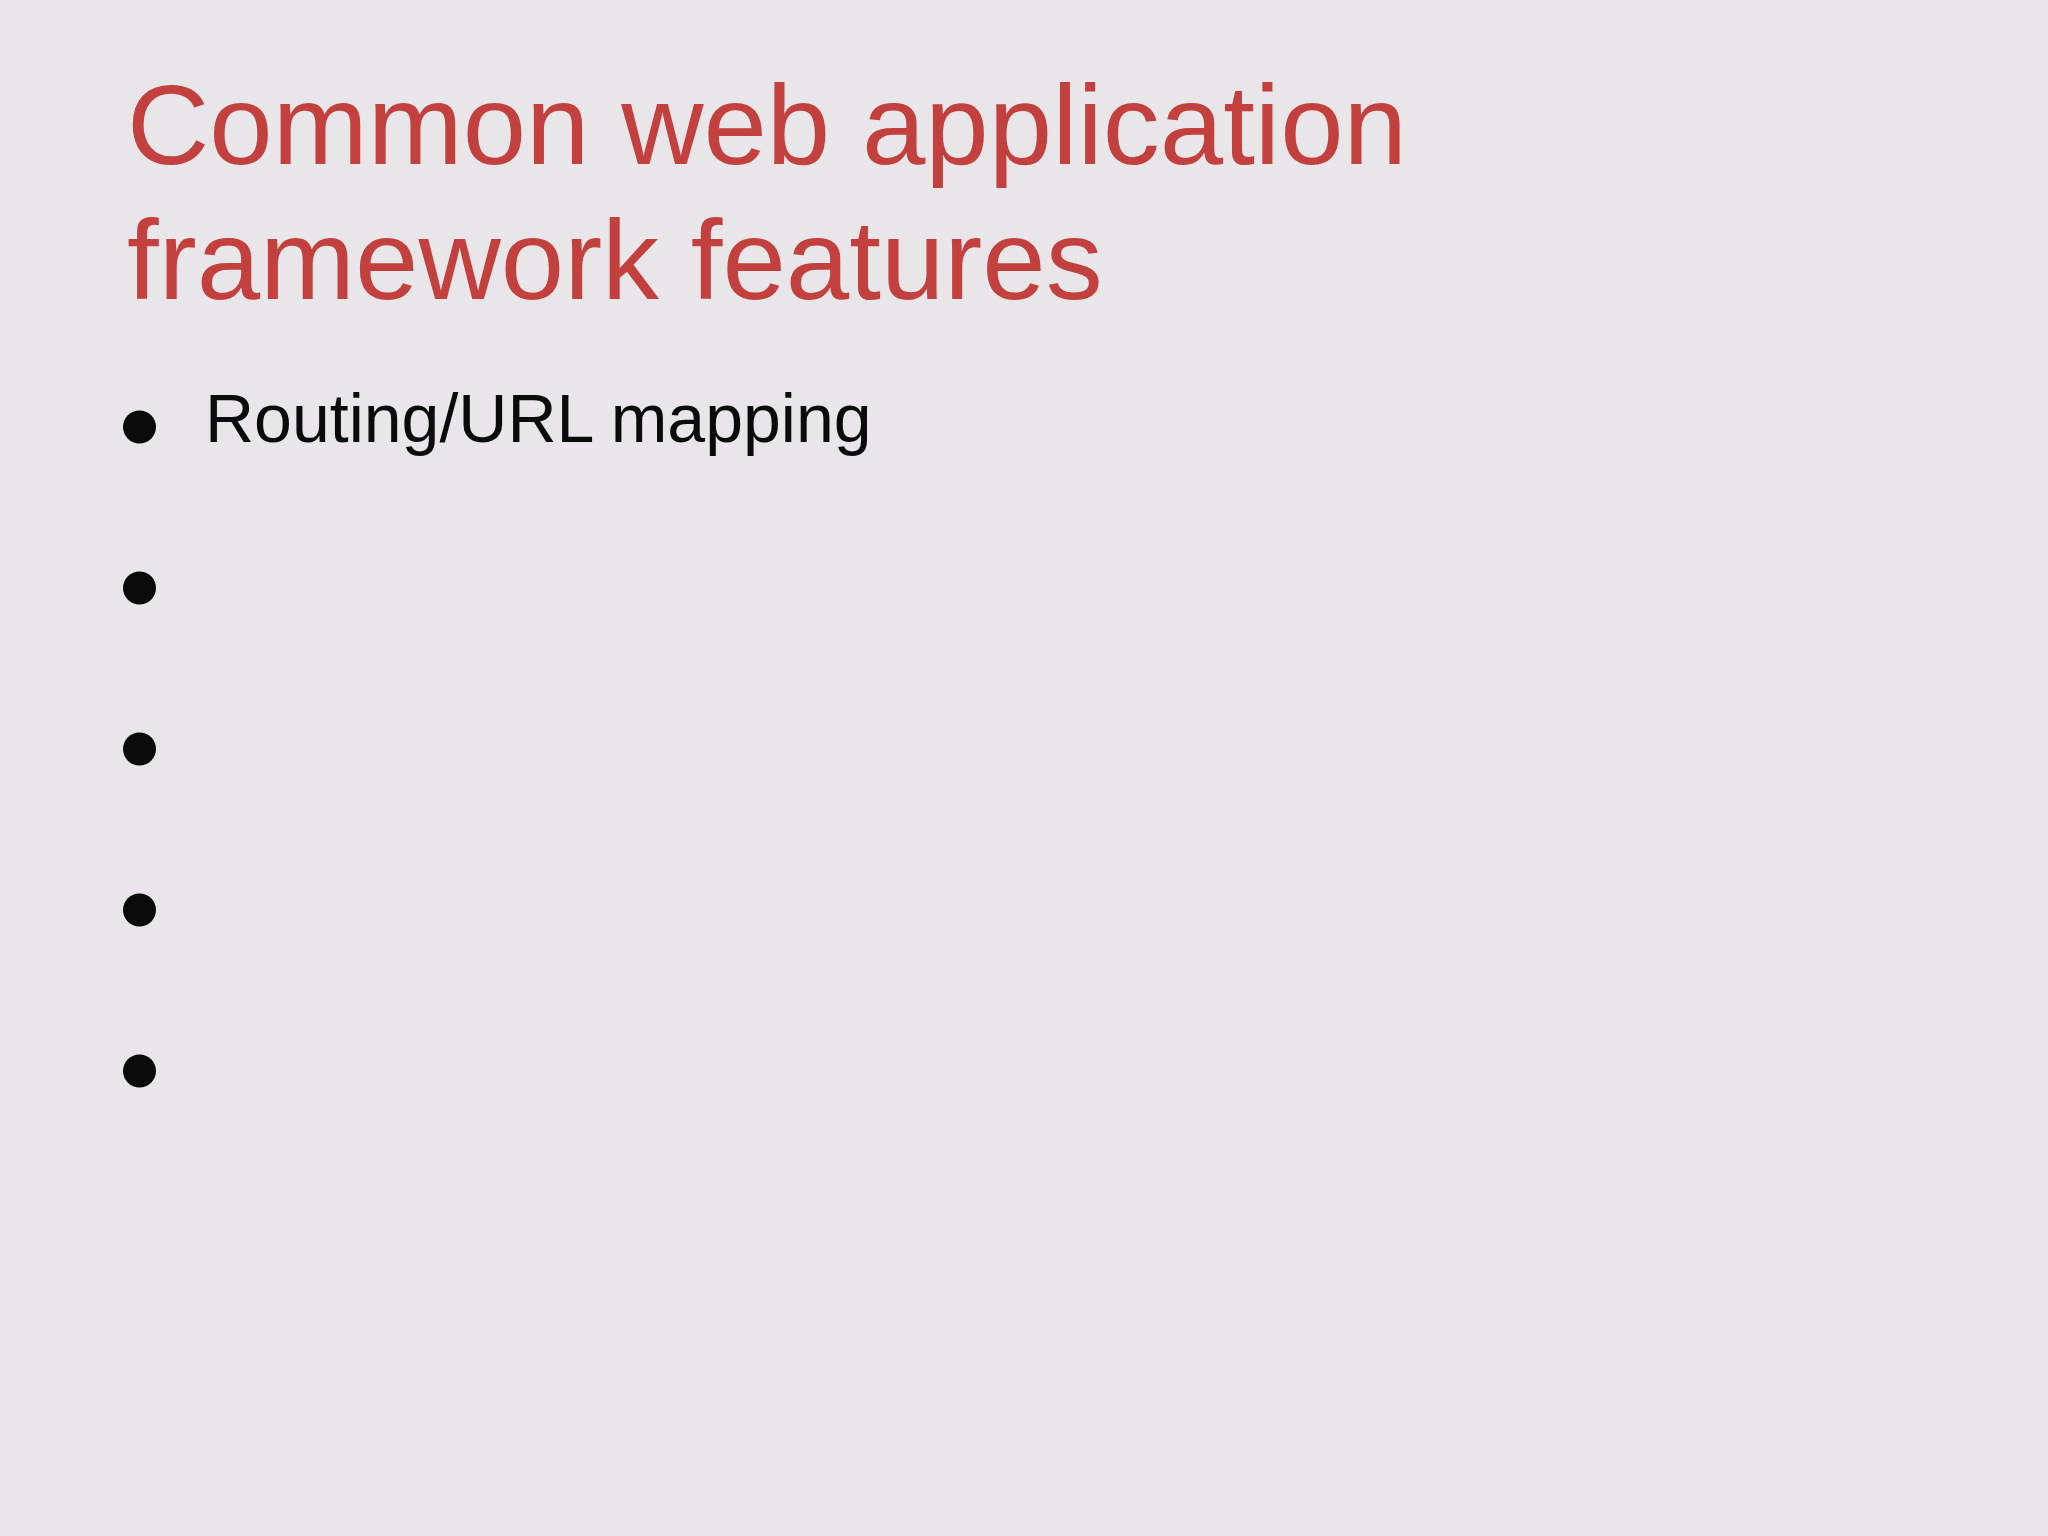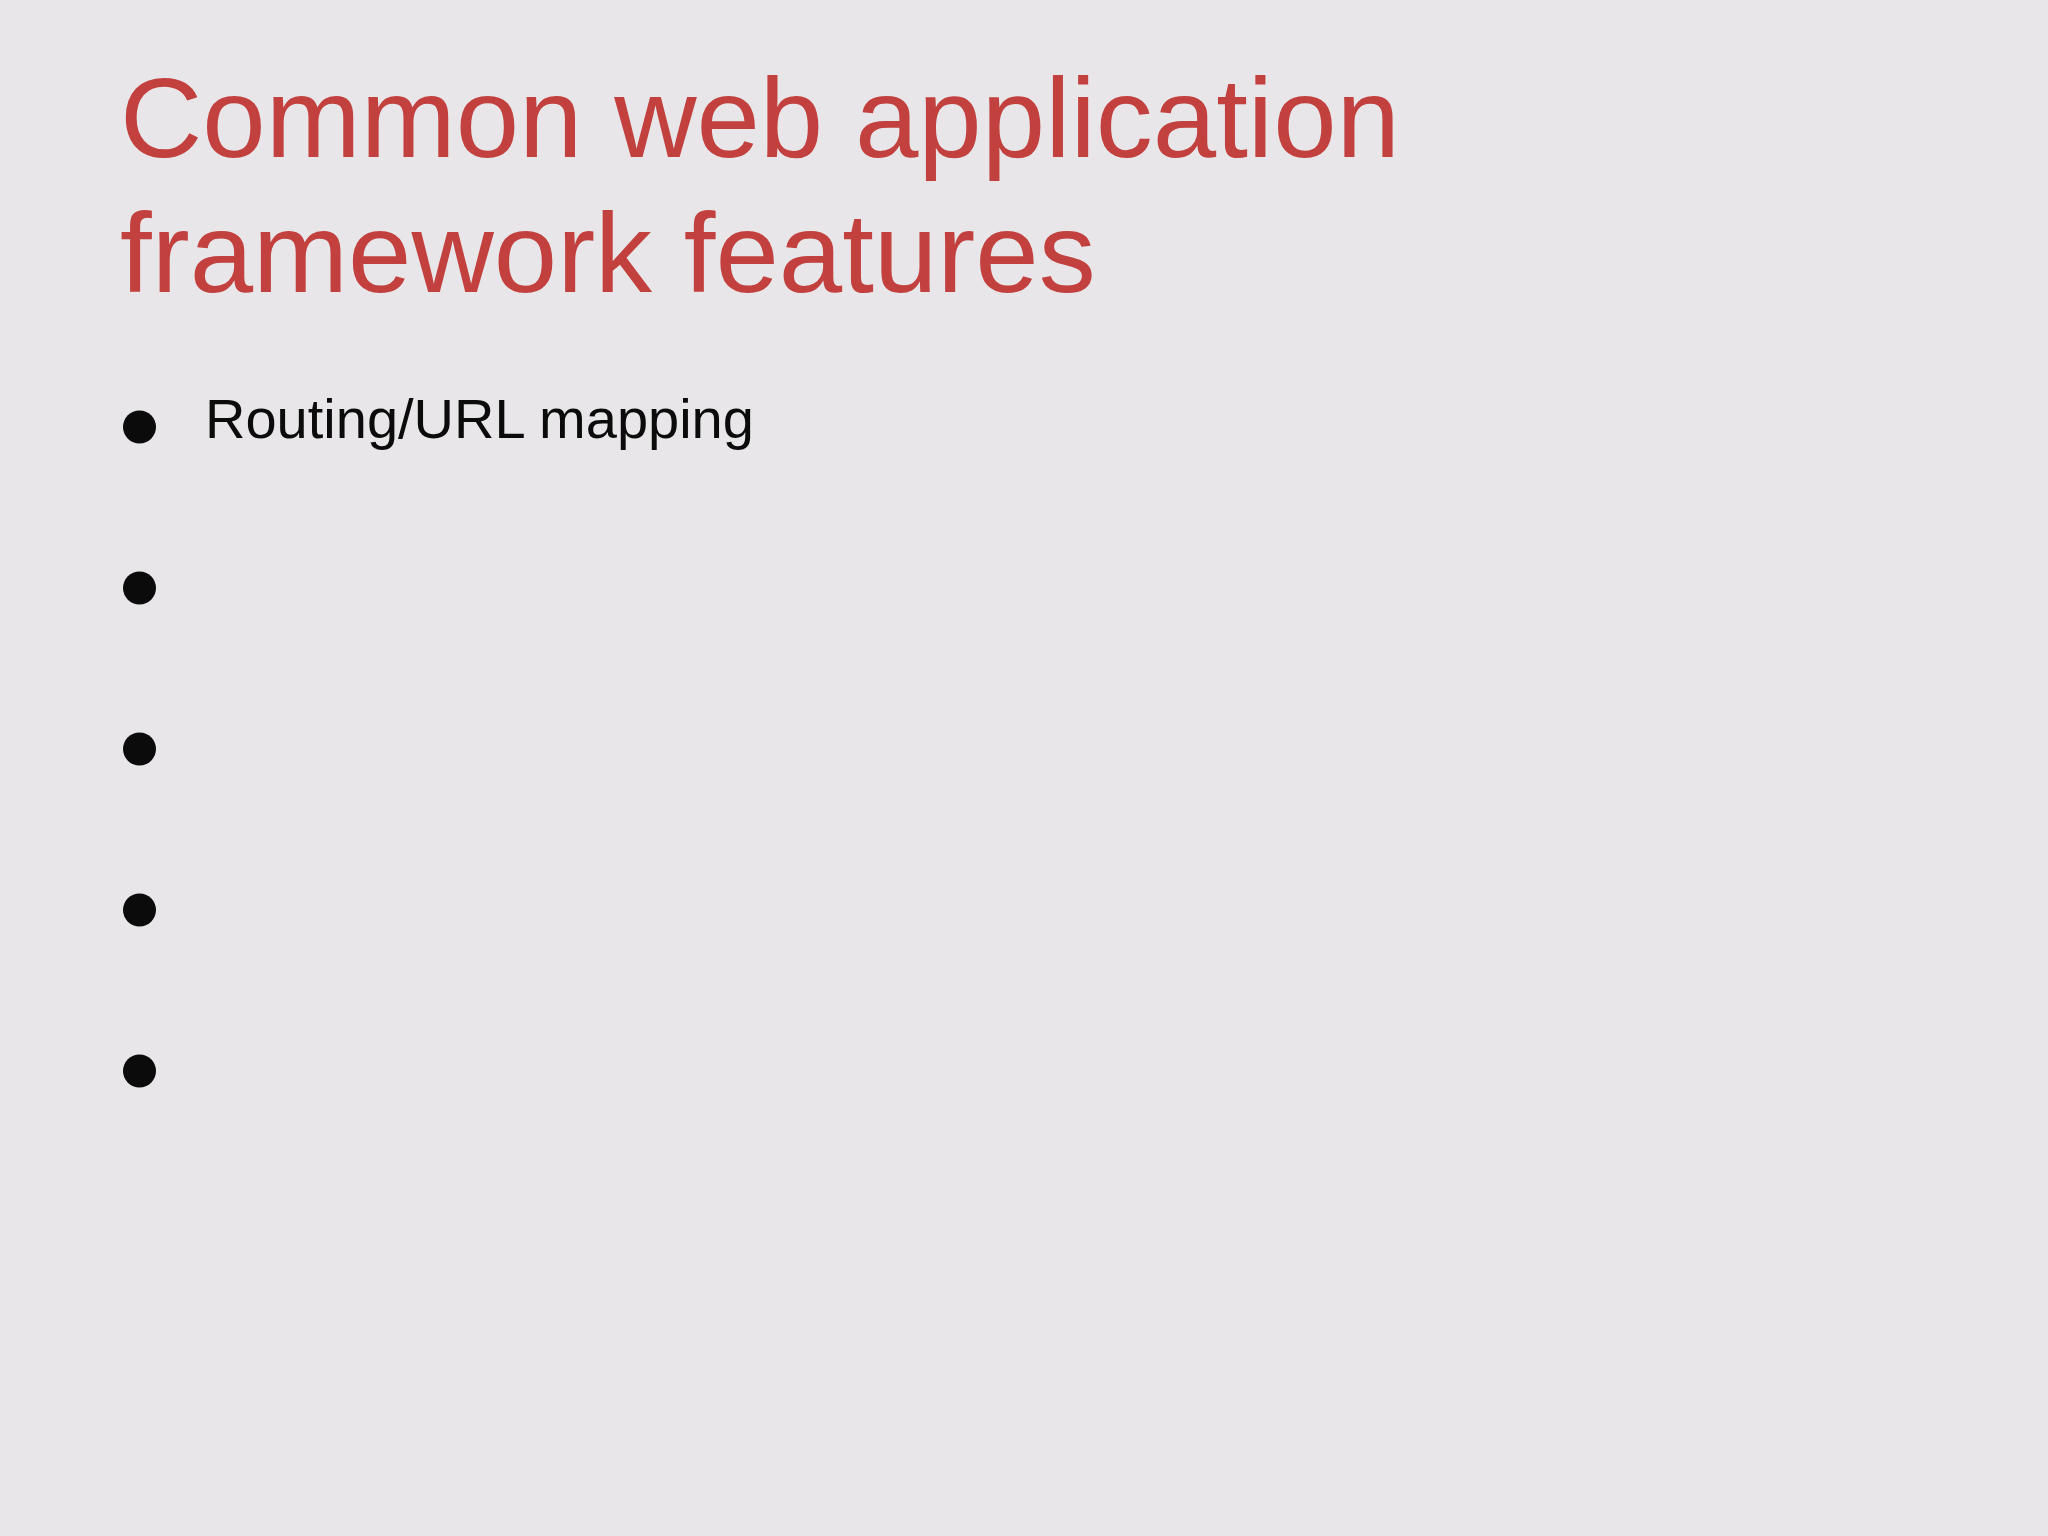--- a/index.html
+++ b/index.html
@@ -13,41 +13,41 @@
     height: 1536px;
     background: var(--bg-color, #E8E6E9);
     font-family: "Liberation Sans", "DejaVu Sans", sans-serif;
     overflow: hidden;
   }
   .slide-title {
     position: absolute;
     left: 120px;
     top: 50px;
     width: 1500px;
-    margin: 0;
+    margin: 7px;
     font-size: 114px;
     line-height: 135px;
     font-weight: 400;
     letter-spacing: 0;
     color: var(--title-color, #C2413E);
   }
   .bullet-list {
     position: absolute;
     left: 0;
     top: 338px;
     width: 100%;
     margin: 0;
     padding: 0;
     list-style: none;
   }
   .bullet {
     position: relative;
     height: 161px;
     line-height: 161px;
-    font-size: 56px;
+    font-size: 68px;
     color: var(--body-color, #0B0B0B);
     padding-left: 205px;
     white-space: nowrap;
   }
   .dot {
     position: absolute;
     left: 123px;
     top: 50%;
     transform: translateY(-50%);
     margin-top: 8px;

